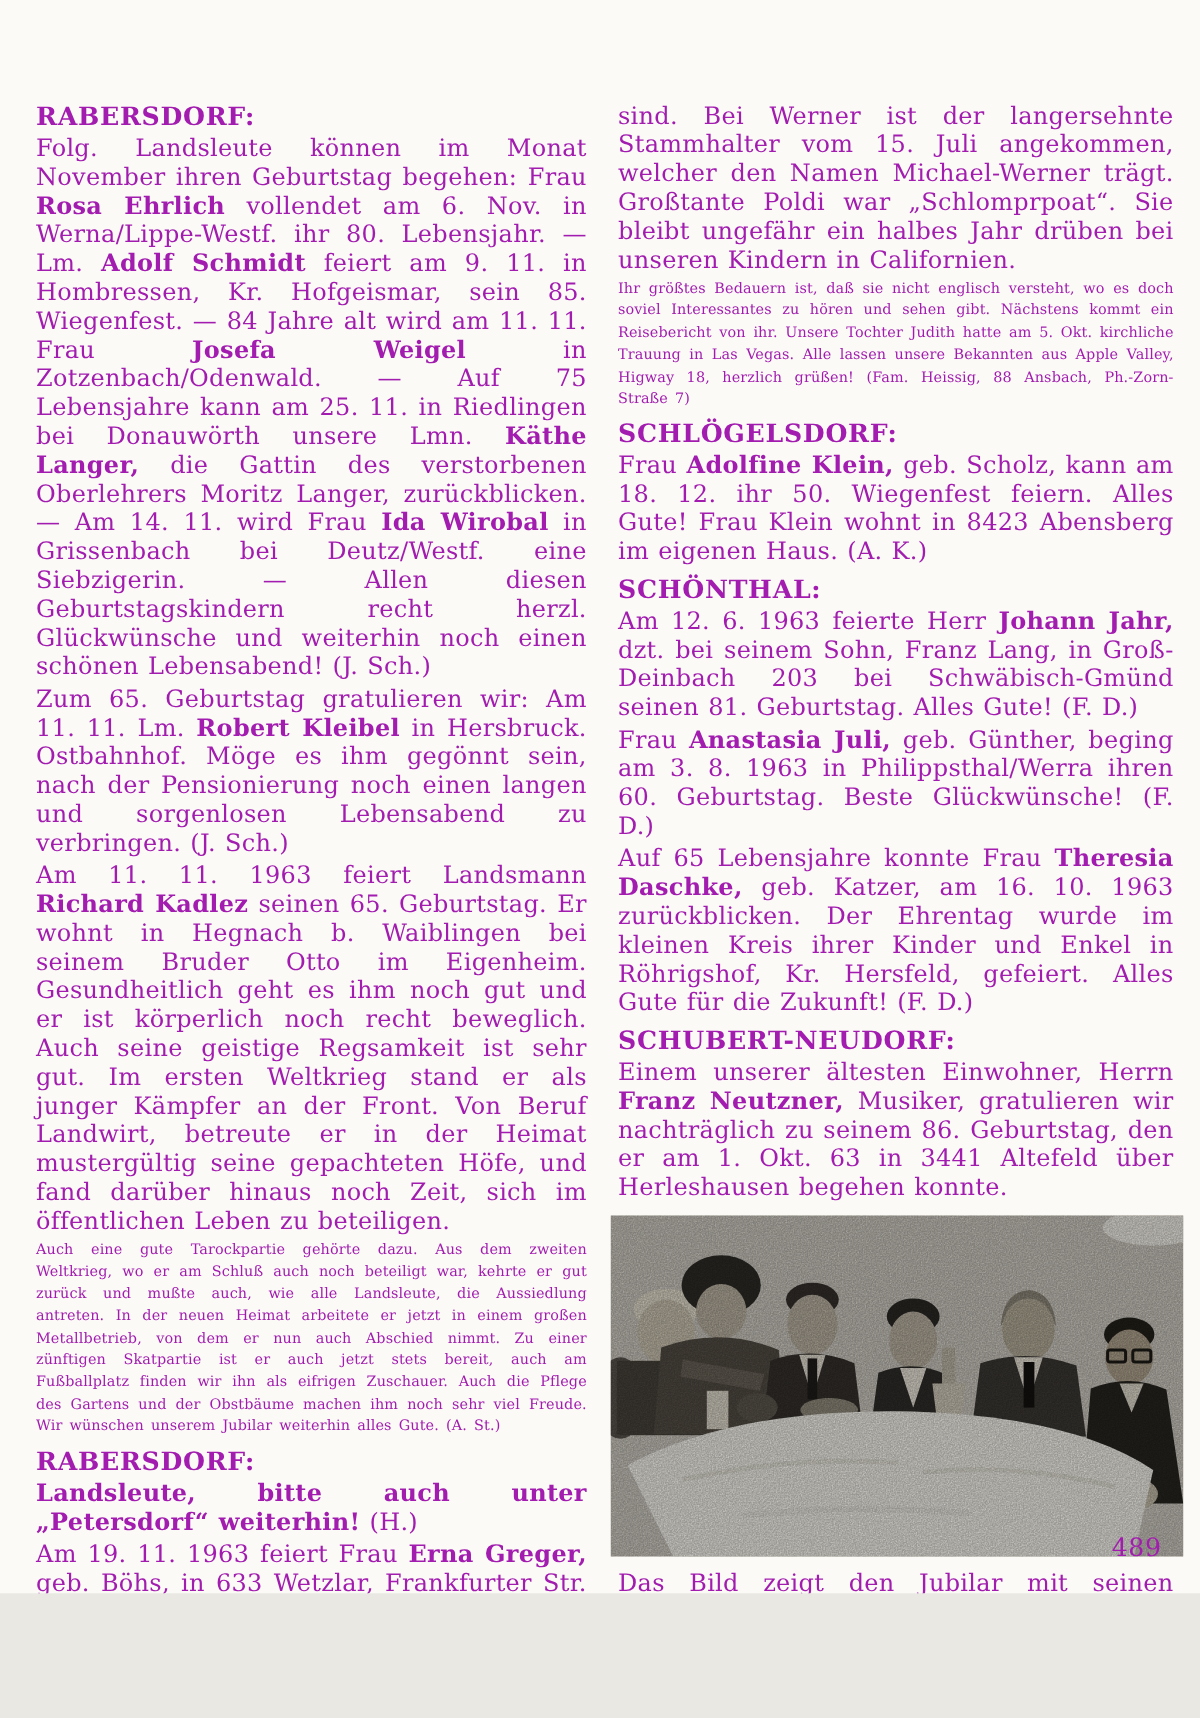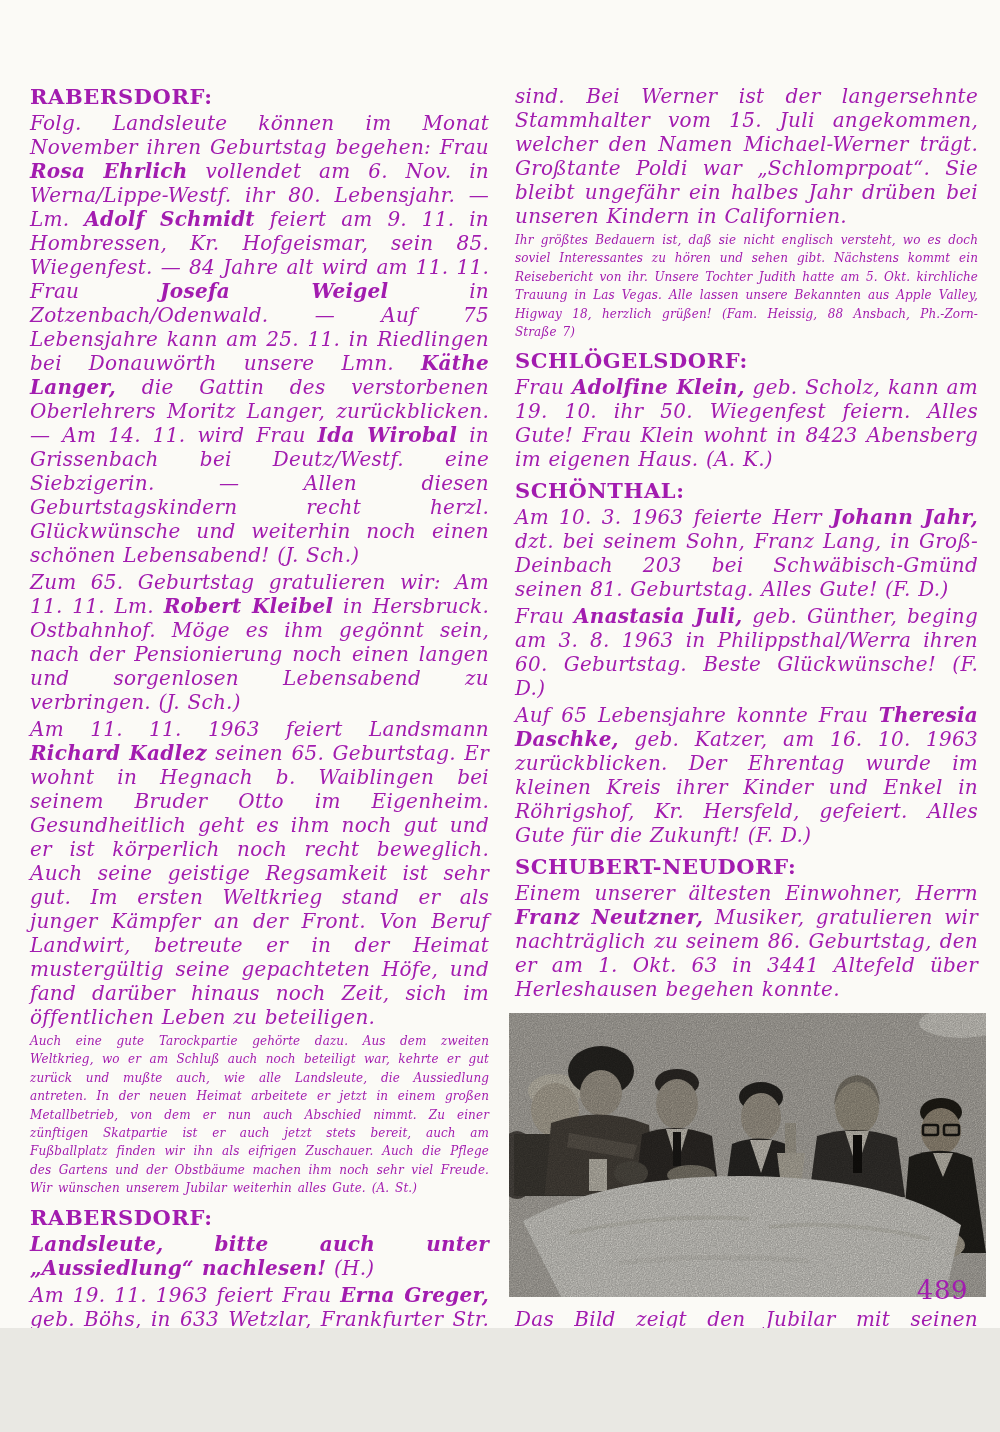--- a/index.html
+++ b/index.html
@@ -18,21 +18,20 @@
     padding:84px 22px 0 30px;
   }
   .col{width:463px;}
   .para{
     margin:0 0 3px 0;
     font-size:20px;
     line-height:24px;
     text-align:justify;
     letter-spacing:0.25px;
     word-spacing:1px;
-    font-style:italic;
   }
   .para b{font-weight:bold;}
   .para.small{
     font-size:12px;
     line-height:18.4px;
     letter-spacing:0.1px;
     word-spacing:2px;
     font-weight:500;
   }
   .heading{
@@ -47,51 +46,51 @@
     margin:12px 0 10px -6px;
     width:477px;height:284px;
     background:#c6c2ba;
   }
   .photo-wrap svg{display:block;}
   .caption-block .para{margin-top:2px;}
   .pageno{
     position:absolute;
     top:1278px;
     right:32px;
-    font-size:26px;
+    font-size:21px;
     line-height:24px;
     letter-spacing:0.5px;
   }
 </style>
 </head>
 <body>
 
 <div class="page">
   <div class="columns">
 
     <div class="col">
         <h3 class="heading">RABERSDORF:</h3>
         <p class="para"><span>Folg. Landsleute können im Monat November ihren Geburtstag begehen: Frau </span><b>Rosa Ehrlich</b><span> vollendet am 6. Nov. in Werna/Lippe-Westf. ihr 80. Lebensjahr. — Lm. </span><b>Adolf Schmidt</b><span> feiert am 9. 11. in Hombressen, Kr. Hofgeismar, sein 85. Wiegenfest. — 84 Jahre alt wird am 11. 11. Frau </span><b>Josefa Weigel</b><span> in Zotzenbach/Odenwald. — Auf 75 Lebensjahre kann am 25. 11. in Riedlingen bei Donauwörth unsere Lmn. </span><b>Käthe Langer,</b><span> die Gattin des verstorbenen Oberlehrers Moritz Langer, zurückblicken. — Am 14. 11. wird Frau </span><b>Ida Wirobal</b><span> in Grissenbach bei Deutz/Westf. eine Siebzigerin. — Allen diesen Geburtstagskindern recht herzl. Glückwünsche und weiterhin noch einen schönen Lebensabend! (J. Sch.)</span></p>
         <p class="para"><span>Zum 65. Geburtstag gratulieren wir: Am 11. 11. Lm. </span><b>Robert Kleibel</b><span> in Hersbruck. Ostbahnhof. Möge es ihm gegönnt sein, nach der Pensionierung noch einen langen und sorgenlosen Lebensabend zu verbringen. (J. Sch.)</span></p>
         <p class="para"><span>Am 11. 11. 1963 feiert Landsmann </span><b>Richard Kadlez</b><span> seinen 65. Geburtstag. Er wohnt in Hegnach b. Waiblingen bei seinem Bruder Otto im Eigenheim. Gesundheitlich geht es ihm noch gut und er ist körperlich noch recht beweglich. Auch seine geistige Regsamkeit ist sehr gut. Im ersten Weltkrieg stand er als junger Kämpfer an der Front. Von Beruf Landwirt, betreute er in der Heimat mustergültig seine gepachteten Höfe, und fand darüber hinaus noch Zeit, sich im öffentlichen Leben zu beteiligen.</span></p>
         <p class="para small"><span>Auch eine gute Tarockpartie gehörte dazu. Aus dem zweiten Weltkrieg, wo er am Schluß auch noch beteiligt war, kehrte er gut zurück und mußte auch, wie alle Landsleute, die Aussiedlung antreten. In der neuen Heimat arbeitete er jetzt in einem großen Metallbetrieb, von dem er nun auch Abschied nimmt. Zu einer zünftigen Skatpartie ist er auch jetzt stets bereit, auch am Fußballplatz finden wir ihn als eifrigen Zuschauer. Auch die Pflege des Gartens und der Obstbäume machen ihm noch sehr viel Freude. Wir wünschen unserem Jubilar weiterhin alles Gute. (A. St.)</span></p>
         <h3 class="heading">RABERSDORF:</h3>
-        <p class="para"><b>Landsleute, bitte auch unter „Aussiedlung“ nachlesen!</b><span> (H.)</span></p>
+        <p class="para"><b>Landsleute, bitte auch unter „Petersdorf“ weiterhin!</b><span> (H.)</span></p>
         <p class="para"><span>Am 19. 11. 1963 feiert Frau </span><b>Erna Greger,</b><span> geb. Böhs, in 633 Wetzlar, Frankfurter Str. 40, ihr 60. Wiegenfest und grüßt alle Bekannten. (E. R.)</span></p>
         <p class="para"><b>Familie Heissig</b><span> gibt allen Verwandten und Bekannten kund und zu wissen, daß sie nun zum 2. Mal Opa und Oma geworden</span></p>
       </div>
 
     <div class="col">
       <div>
           <p class="para"><span>sind. Bei Werner ist der langersehnte Stammhalter vom 15. Juli angekommen, welcher den Namen Michael-Werner trägt. Großtante Poldi war „Schlomprpoat“. Sie bleibt ungefähr ein halbes Jahr drüben bei unseren Kindern in Californien.</span></p>
           <p class="para small"><span>Ihr größtes Bedauern ist, daß sie nicht englisch versteht, wo es doch soviel Interessantes zu hören und sehen gibt. Nächstens kommt ein Reisebericht von ihr. Unsere Tochter Judith hatte am 5. Okt. kirchliche Trauung in Las Vegas. Alle lassen unsere Bekannten aus Apple Valley, Higway 18, herzlich grüßen! (Fam. Heissig, 88 Ansbach, Ph.-Zorn-Straße 7)</span></p>
           <h3 class="heading">SCHLÖGELSDORF:</h3>
-          <p class="para"><span>Frau </span><b>Adolfine Klein,</b><span> geb. Scholz, kann am 19. 10. ihr 50. Wiegenfest feiern. Alles Gute! Frau Klein wohnt in 8423 Abensberg im eigenen Haus. (A. K.)</span></p>
+          <p class="para"><span>Frau </span><b>Adolfine Klein,</b><span> geb. Scholz, kann am 18. 12. ihr 50. Wiegenfest feiern. Alles Gute! Frau Klein wohnt in 8423 Abensberg im eigenen Haus. (A. K.)</span></p>
           <h3 class="heading">SCHÖNTHAL:</h3>
-          <p class="para"><span>Am 10. 3. 1963 feierte Herr </span><b>Johann Jahr,</b><span> dzt. bei seinem Sohn, Franz Lang, in Groß-Deinbach 203 bei Schwäbisch-Gmünd seinen 81. Geburtstag. Alles Gute! (F. D.)</span></p>
+          <p class="para"><span>Am 12. 6. 1963 feierte Herr </span><b>Johann Jahr,</b><span> dzt. bei seinem Sohn, Franz Lang, in Groß-Deinbach 203 bei Schwäbisch-Gmünd seinen 81. Geburtstag. Alles Gute! (F. D.)</span></p>
           <p class="para"><span>Frau </span><b>Anastasia Juli,</b><span> geb. Günther, beging am 3. 8. 1963 in Philippsthal/Werra ihren 60. Geburtstag. Beste Glückwünsche! (F. D.)</span></p>
           <p class="para"><span>Auf 65 Lebensjahre konnte Frau </span><b>Theresia Daschke,</b><span> geb. Katzer, am 16. 10. 1963 zurückblicken. Der Ehrentag wurde im kleinen Kreis ihrer Kinder und Enkel in Röhrigshof, Kr. Hersfeld, gefeiert. Alles Gute für die Zukunft! (F. D.)</span></p>
           <h3 class="heading">SCHUBERT-NEUDORF:</h3>
           <p class="para"><span>Einem unserer ältesten Einwohner, Herrn </span><b>Franz Neutzner,</b><span> Musiker, gratulieren wir nachträglich zu seinem 86. Geburtstag, den er am 1. Okt. 63 in 3441 Altefeld über Herleshausen begehen konnte.</span></p>
         </div>
 
       <div class="photo-wrap">
         <svg width="477" height="284" viewBox="0 0 477 284" role="img">
           <defs>
             <filter id="grain" x="0" y="0" width="100%" height="100%">

